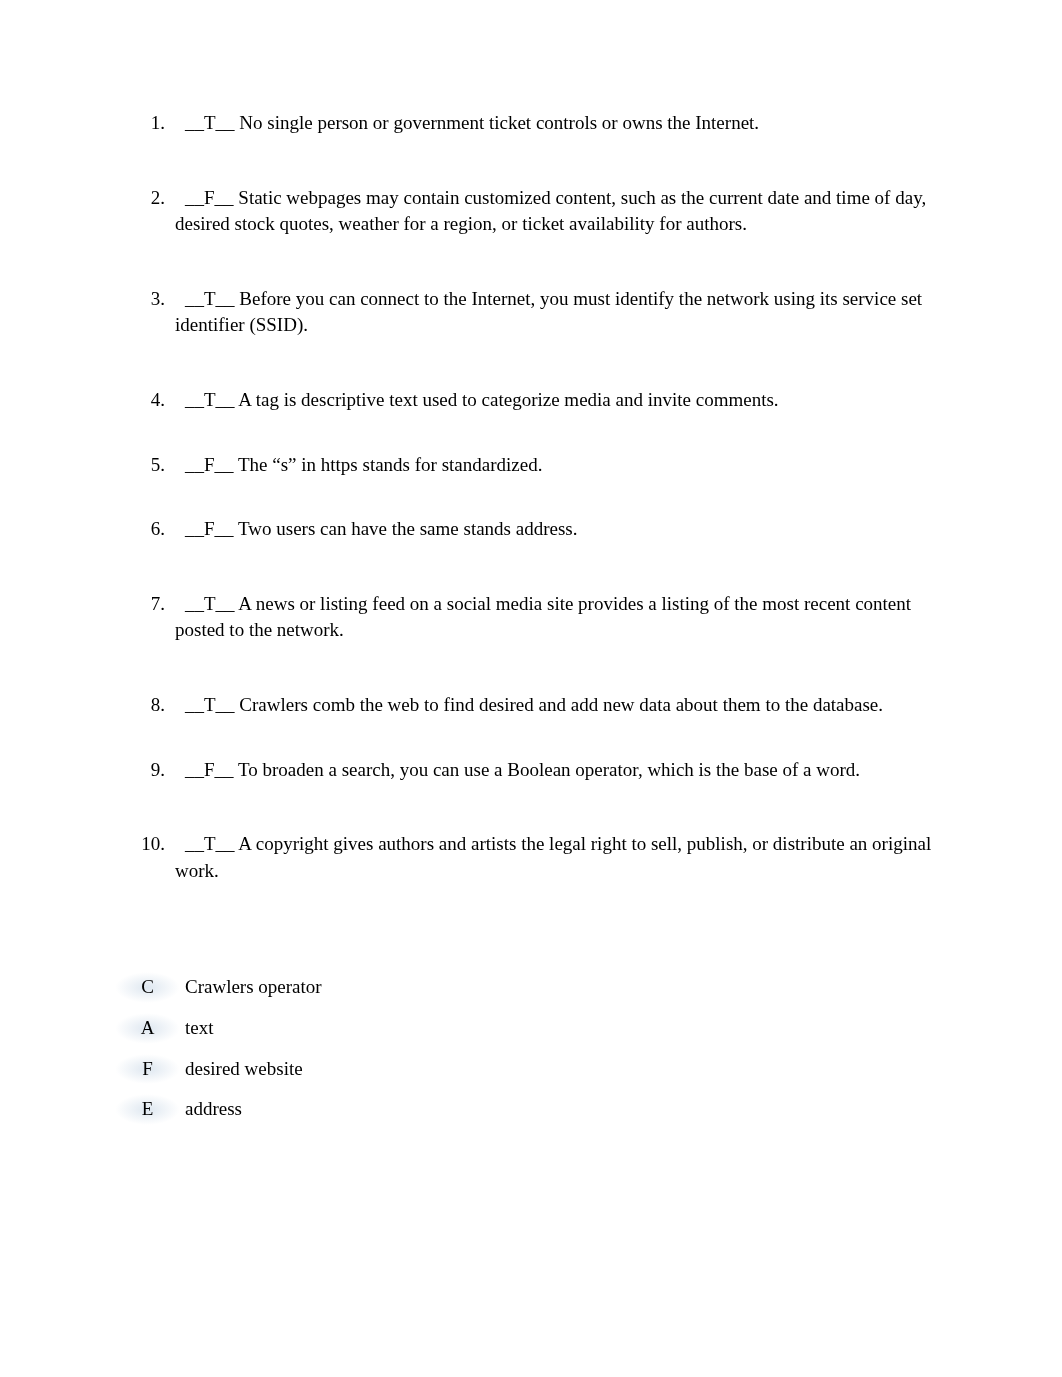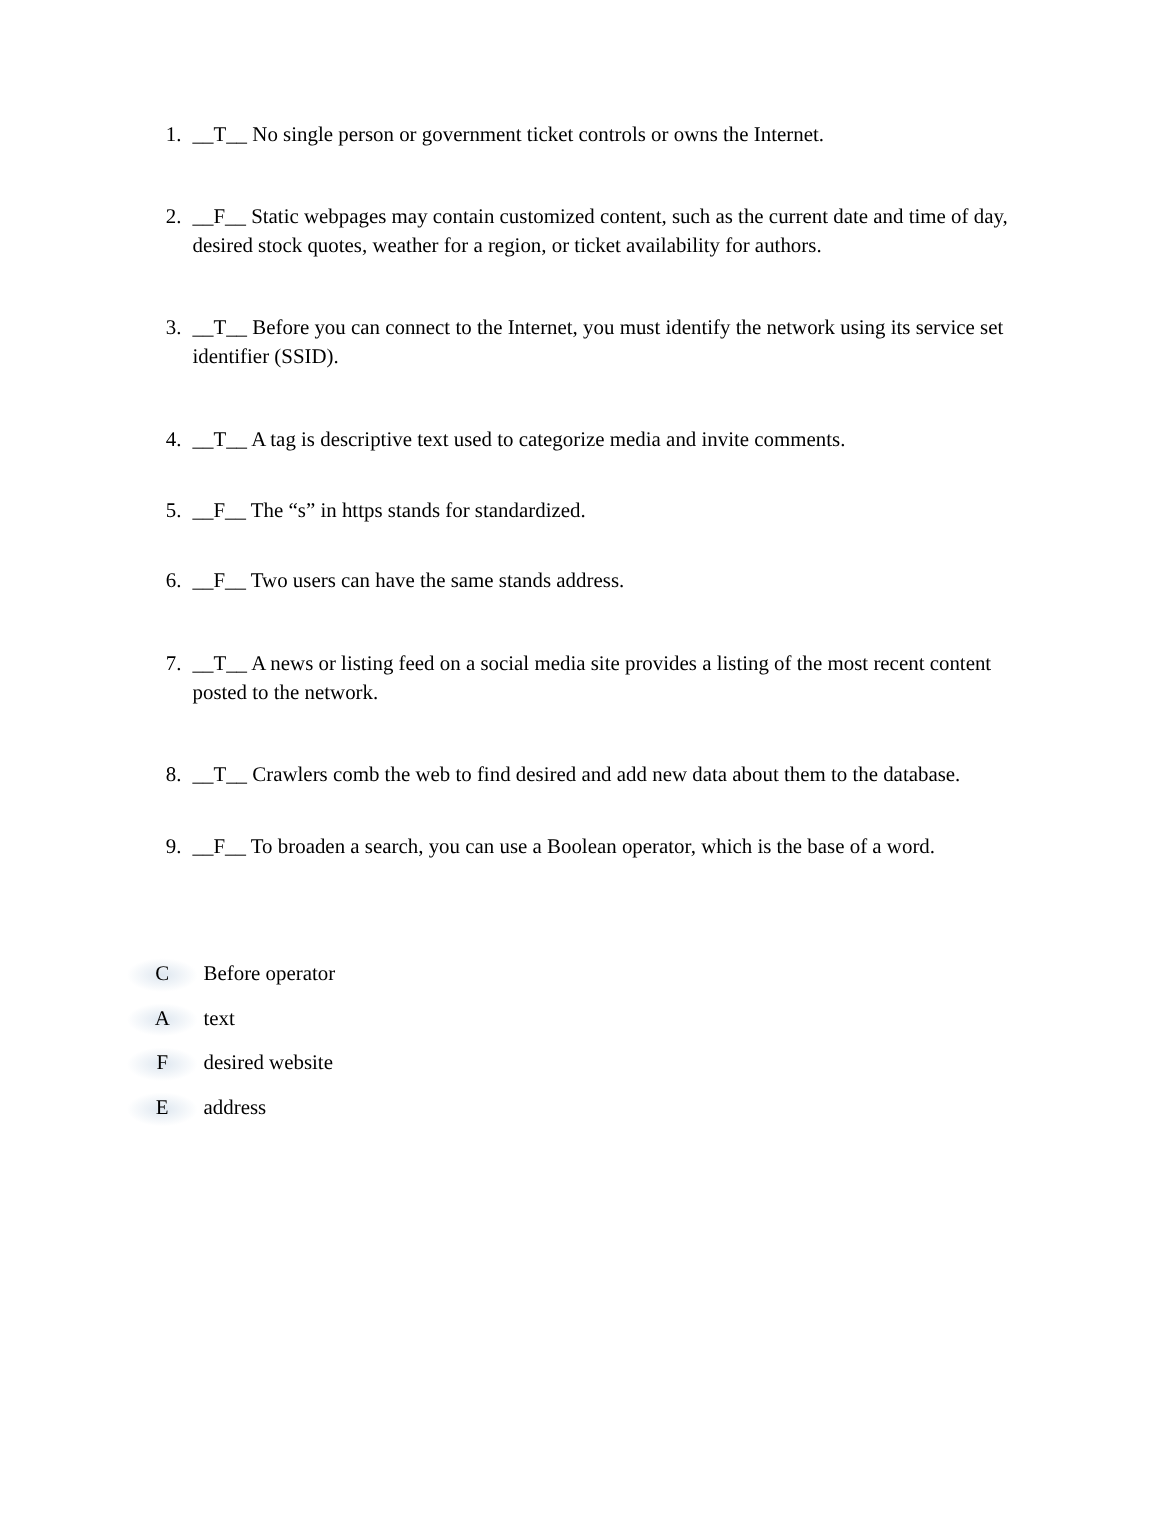--- a/index.html
+++ b/index.html
@@ -31,20 +31,21 @@
     .q-number {
       min-width: 35px;
       text-align: right;
       padding-right: 10px;
     }
     .q-text {
       flex: 1;
     }
     .answer-marker {
       display: inline;
+      margin-left: 10px;
     }
     .matching {
       margin-top: 90px;
       margin-left: 0px;
     }
     .match-row {
       display: flex;
       align-items: center;
       margin-bottom: 14px;
     }
@@ -103,29 +104,33 @@
     <div class="q-text"><span class="answer-marker">__T__</span><span> A news or listing feed on a social media site provides a listing of the most recent content posted to the network.</span></div>
   </div>
   <div class="question-item tight">
     <div class="q-number">8.</div>
     <div class="q-text"><span class="answer-marker">__T__</span><span> Crawlers comb the web to find desired and add new data about them to the database.</span></div>
   </div>
   <div class="question-item">
     <div class="q-number">9.</div>
     <div class="q-text"><span class="answer-marker">__F__</span><span> To broaden a search, you can use a Boolean operator, which is the base of a word.</span></div>
   </div>
+  <div class="question-item">
+    <div class="q-number">10.</div>
+    <div class="q-text"><span class="answer-marker">__T__</span><span> A copyright gives authors and artists the legal right to sell, publish, or distribute an original work.</span></div>
+  </div>
 </div>
 
 <div class="matching">
   <div class="match-row">
     <div class="match-letter-wrap">
       <div class="blur-bg"></div>
       <span>  </span><span class="match-letter">C</span>
     </div>
-    <div class="match-term">Before operator</div>
+    <div class="match-term">Crawlers operator</div>
   </div>
   <div class="match-row">
     <div class="match-letter-wrap">
       <div class="blur-bg"></div>
       <span>   </span><span class="match-letter">A</span>
     </div>
     <div class="match-term">text</div>
   </div>
   <div class="match-row">
     <div class="match-letter-wrap">

